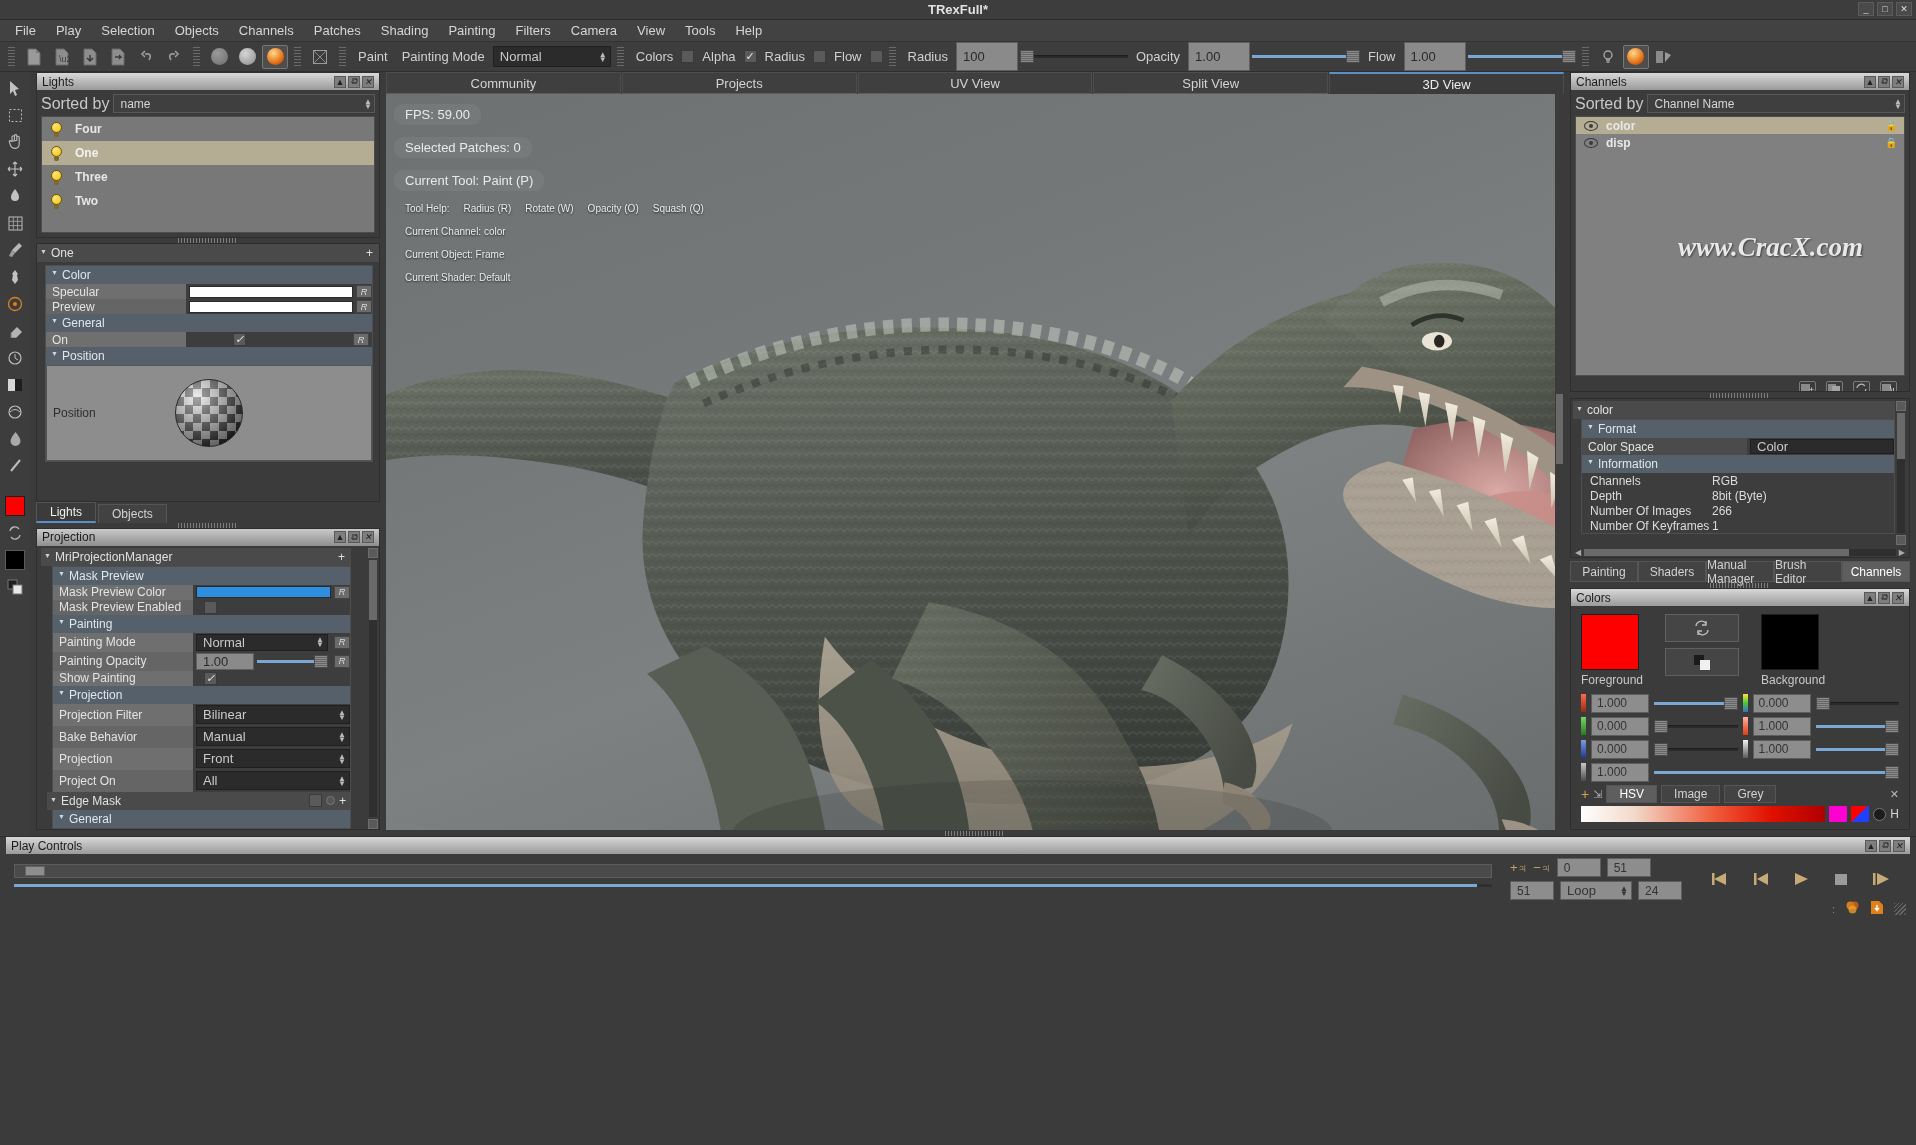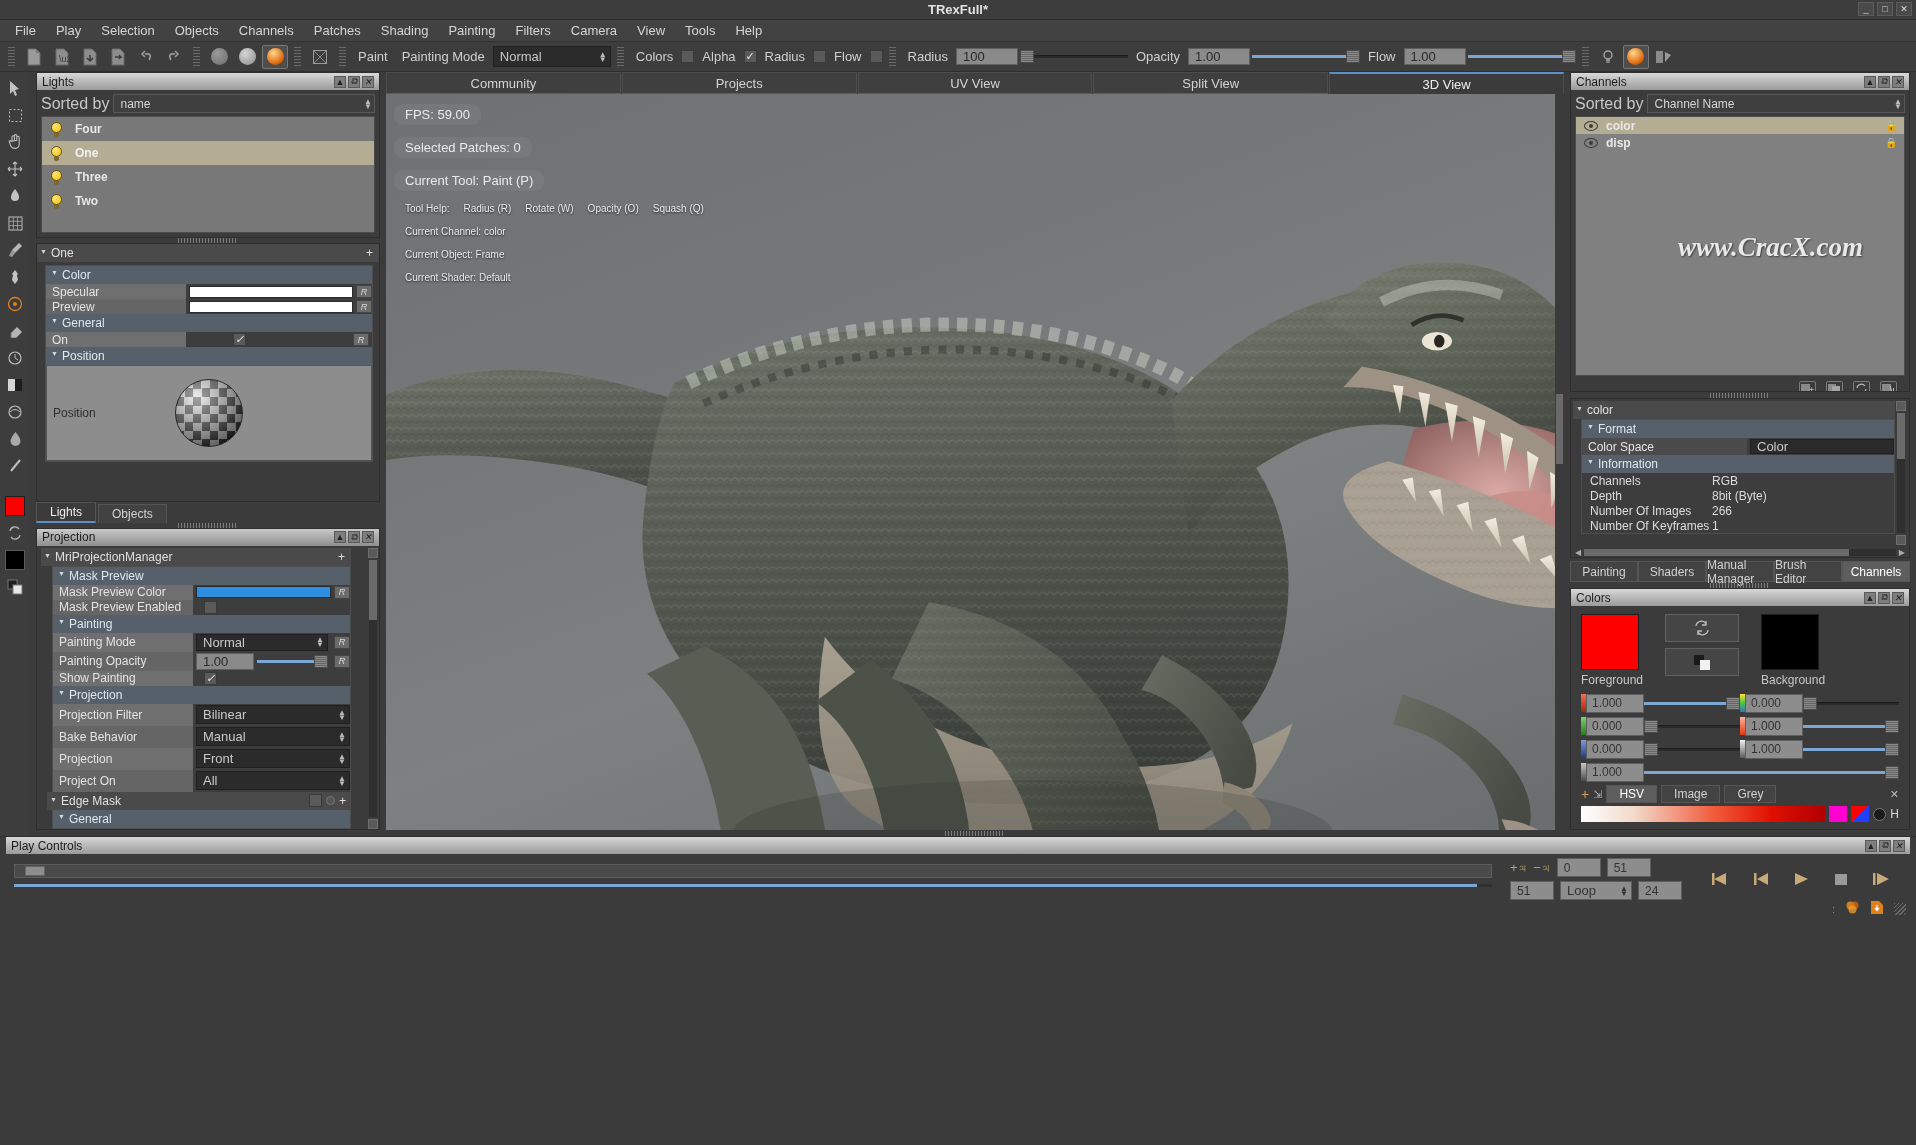--- a/index.html
+++ b/index.html
@@ -19,21 +19,21 @@
   
   .toolbar{height:30px;background:#3d3d3d;display:flex;align-items:center;padding:0 4px;gap:2px;border-bottom:1px solid #2e2e2e;}
   .grip{width:7px;height:20px;background:repeating-linear-gradient(to bottom,#6a6a6a 0 1px,transparent 1px 3px);margin:0 4px;}
   .tbtn{width:26px;height:24px;display:flex;align-items:center;justify-content:center;border-radius:2px;}
   .tbtn.sel{background:#4e4e4e;border:1px solid #777;}
   .tlabel{font-size:13px;color:#d0d0d0;padding:0 6px;}
   .combo{height:21px;background:#2b2b2b;border:1px solid #1f1f1f;display:flex;align-items:center;
     justify-content:space-between;padding:0 3px 0 6px;color:#c9c9c9;font-size:13px;}
   .spin{display:flex;flex-direction:column;line-height:5px;font-size:8px;color:#bbb;padding-left:4px;}
   .chk{width:13px;height:13px;background:#5a5a5a;border:1px solid #3a3a3a;display:inline-flex;align-items:center;justify-content:center;font-size:11px;color:#e8e8e8;}
-  .numfield{height:17px;background:#8a8a8a;border:1px solid #5f5f5f;color:#2a2a2a;display:flex;align-items:center;padding:0 6px;font-size:13px;}
+  .numfield{height:29px;background:#8a8a8a;border:1px solid #5f5f5f;color:#2a2a2a;display:flex;align-items:center;padding:0 6px;font-size:13px;}
   .slider{height:20px;display:flex;align-items:center;gap:0px;}
   .sl-track{height:3px;background:#2a2a2a;border-top:1px solid #1d1d1d;flex:1;}
   .sl-fill{height:3px;background:#7aa7d4;}
   .sl-knob{width:14px;height:13px;background:#707070;border:1px solid #4a4a4a;
     background-image:repeating-linear-gradient(to bottom,#8a8a8a 0 1px,#666 1px 2px);}
 
   
   .main{display:flex;height:764px;}
   .leftcol{width:356px;background:#3b3b3b;display:flex;flex-direction:column;}
   .centercol{flex:1;background:#3b3b3b;display:flex;flex-direction:column;}
@@ -124,21 +124,21 @@
   .inforow{display:flex;height:15px;font-size:12px;align-items:center;}
   .iname{width:130px;color:#dcdcdc;padding-left:8px;}
   .ival{color:#dcdcdc;}
 
   .btabs{display:flex;height:21px;align-items:stretch;background:#3b3b3b;}
   .btab{flex:1;background:#434343;border:1px solid #565656;display:flex;align-items:center;justify-content:center;font-size:12px;color:#d2d2d2;}
   .btab.act{background:#5e5e5e;color:#fff;}
 
   .colorbox{width:58px;height:56px;border:1px solid #1f1f1f;}
   .swapbtn{width:74px;height:28px;background:#454545;border:1px solid #606060;display:flex;align-items:center;justify-content:center;}
-  .crow{display:flex;align-items:center;height:20px;margin-bottom:3px;}
+  .crow{display:flex;align-items:center;gap:5px;height:20px;margin-bottom:3px;}
   .cbar{width:5px;height:18px;}
   .cfield{width:58px;height:19px;background:#8d8d8d;border:1px solid #5d5d5d;color:#333;
     display:flex;align-items:center;padding-left:5px;font-size:12px;}
   .csl{flex:1;height:18px;display:flex;align-items:center;}
   .gradbar{height:16px;flex:1;background:linear-gradient(to right,#fff 0%,#f2d9c9 22%,#f05a3a 55%,#e01000 78%,#b00000 100%);}
 
   
   .playctl{height:76px;background:#3b3b3b;border-top:1px solid #2e2e2e;}
   .timeline{height:26px;display:flex;align-items:center;padding:0 8px;gap:6px;}
   .tlbar{flex:1;height:14px;background:#4a4a4a;border:1px solid #5d5d5d;position:relative;}

